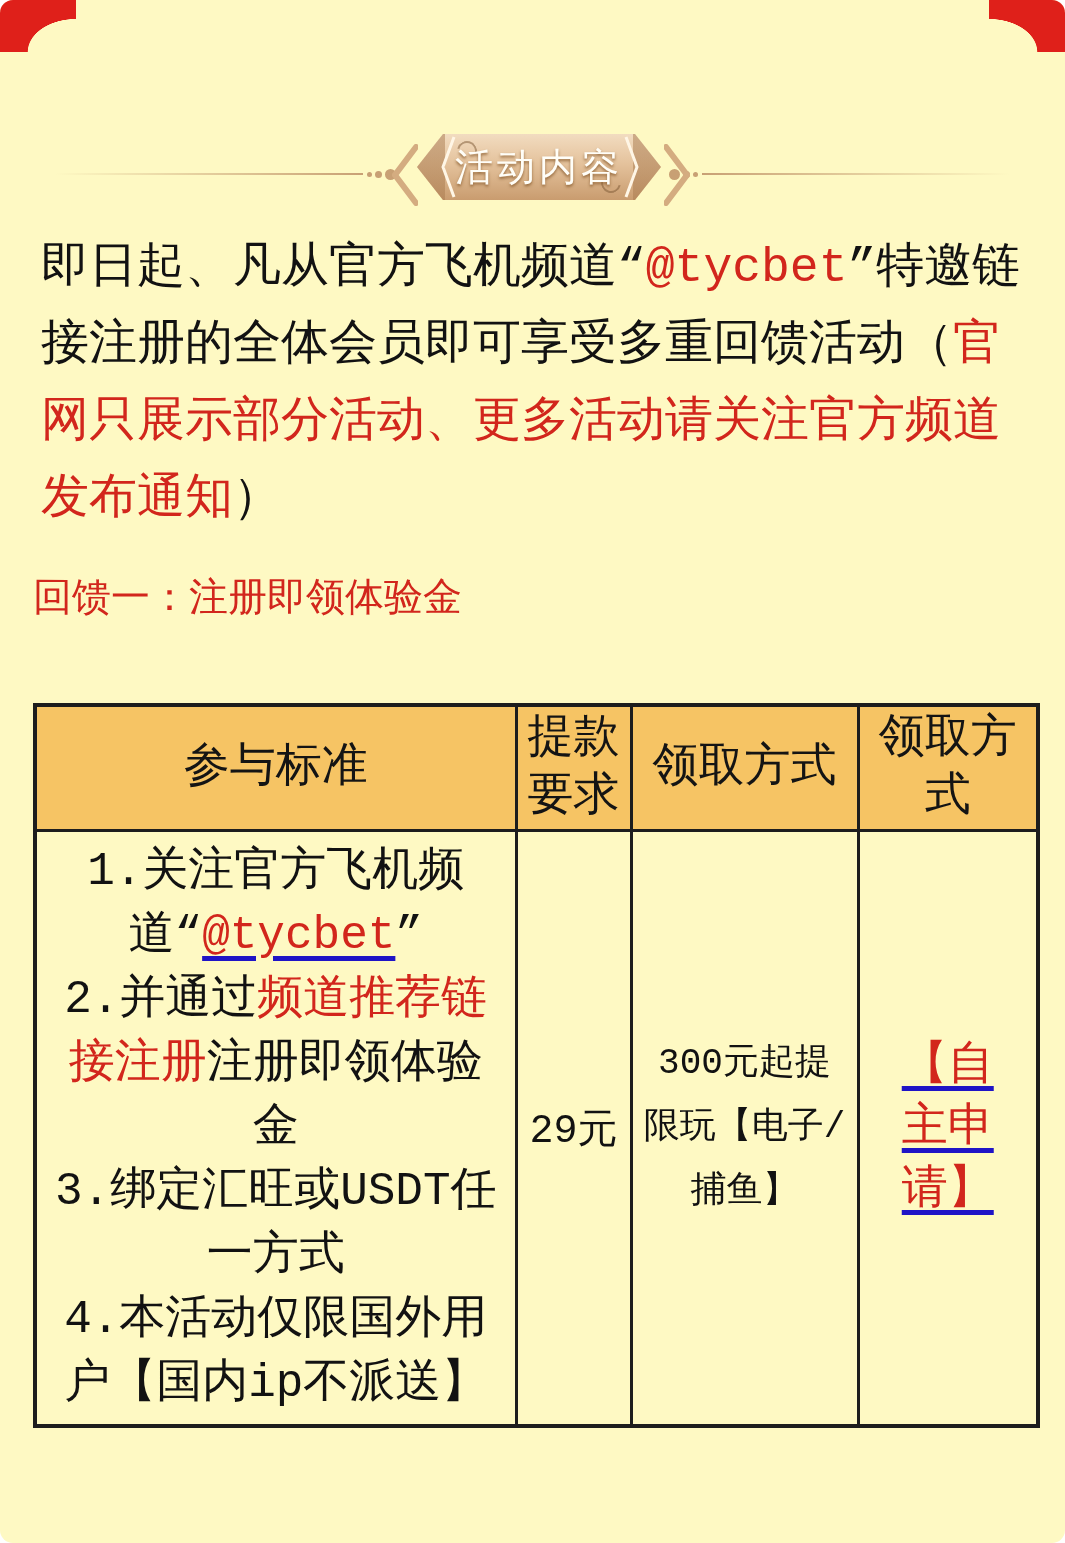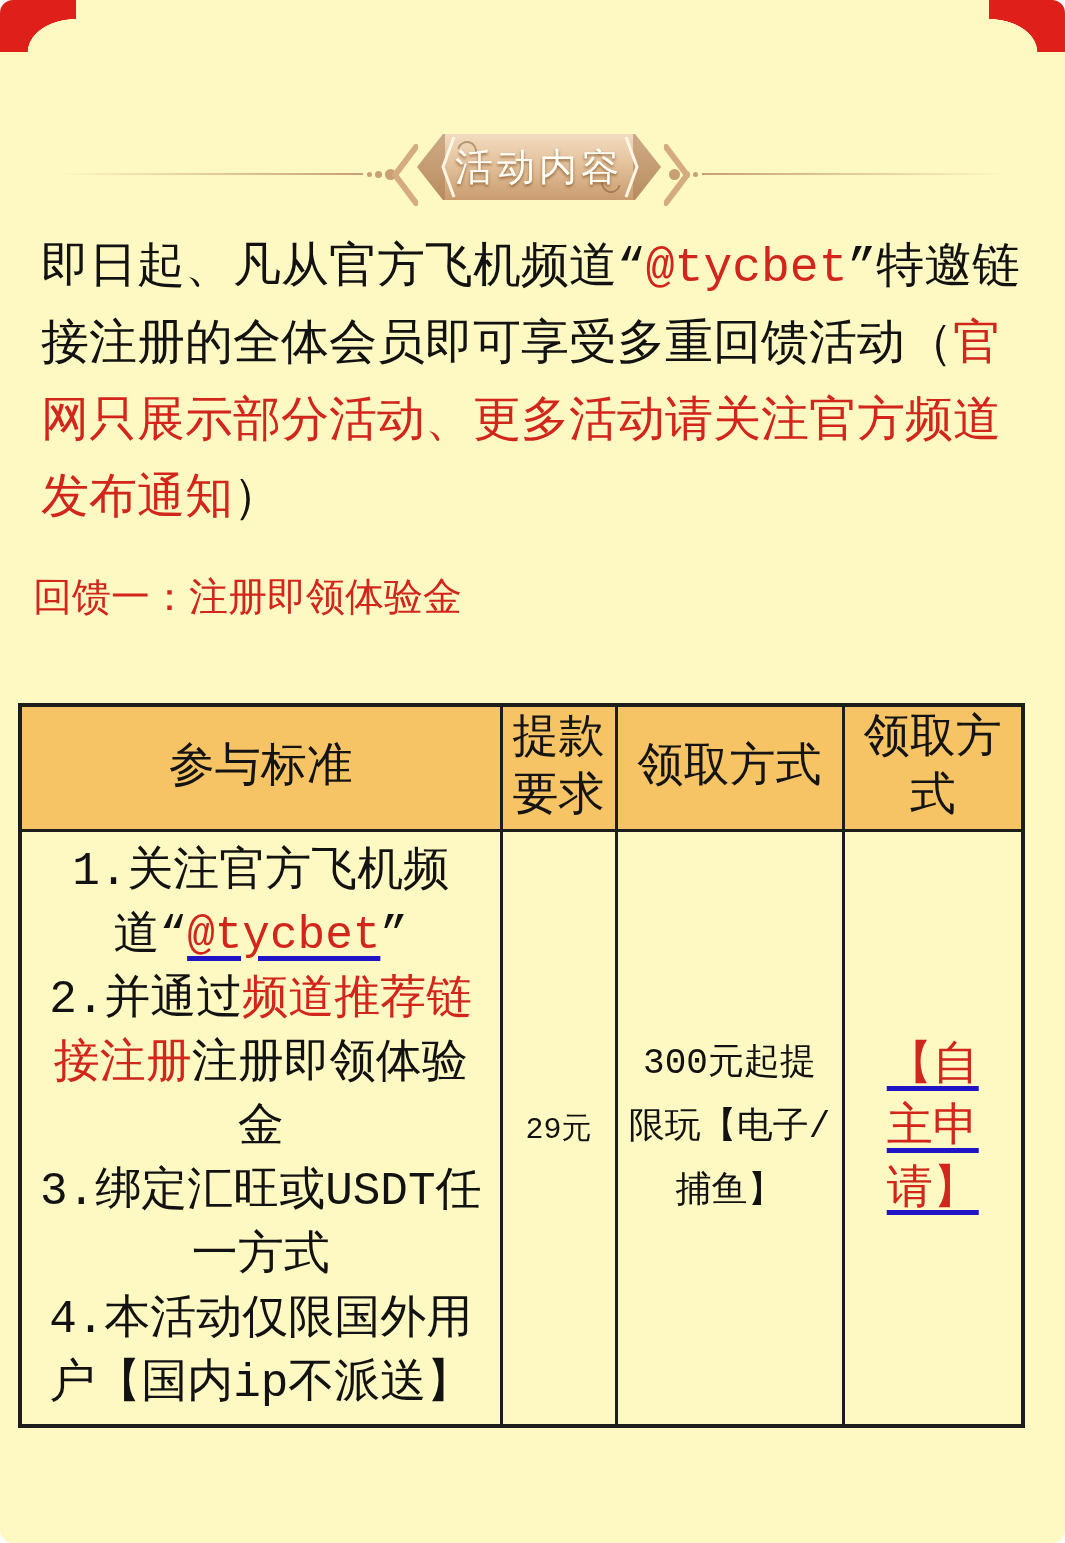--- a/index.html
+++ b/index.html
@@ -47,28 +47,28 @@
   
   .intro { position:absolute; left:33px; top:222px; width:1000px; margin:8px;
     font-size:48px; line-height:77px; color:#121212; }
   .red { color:#d2261c; }
 
   
   .heading { position:absolute; left:33px; top:570px; margin:0;
     font-size:39px; font-weight:400; color:#d2261c; }
 
   
-  table.promo { position:absolute; left:18px; top:703px; width:1003px;
+  table.promo { position:absolute; left:33px; top:703px; width:1003px;
     border-collapse:collapse; table-layout:fixed; border:4px solid #1d1d1d; }
   .promo th, .promo td { border:3px solid #1d1d1d; text-align:center; vertical-align:middle; }
   .promo thead th { background:#f6c464; font-size:46px; font-weight:400;
     line-height:58px; height:122px; padding:0 4px; color:#141414; }
   .promo tbody tr { height:515px; }
   td.criteria { font-size:46px; line-height:64px; padding:8px 14px; color:#121212; }
-  td.bonus { font-size:30px; color:#121212; }
+  td.bonus { font-size:40px; color:#121212; }
   td.withdraw { font-size:36px; line-height:64px; padding:0 4px; color:#121212; }
   td.claim { font-size:46px; line-height:62px; padding:0 20px; }
   .ulink { color:#d2261c; text-decoration:underline; text-decoration-color:#1f14c6;
     text-decoration-thickness:5px; text-underline-offset:8px; cursor:pointer; }
 
   
   .note { position:absolute; left:33px; top:1418px; margin:0; font-size:47px; color:#d2261c; }
 </style>
 </head>
 <body>

